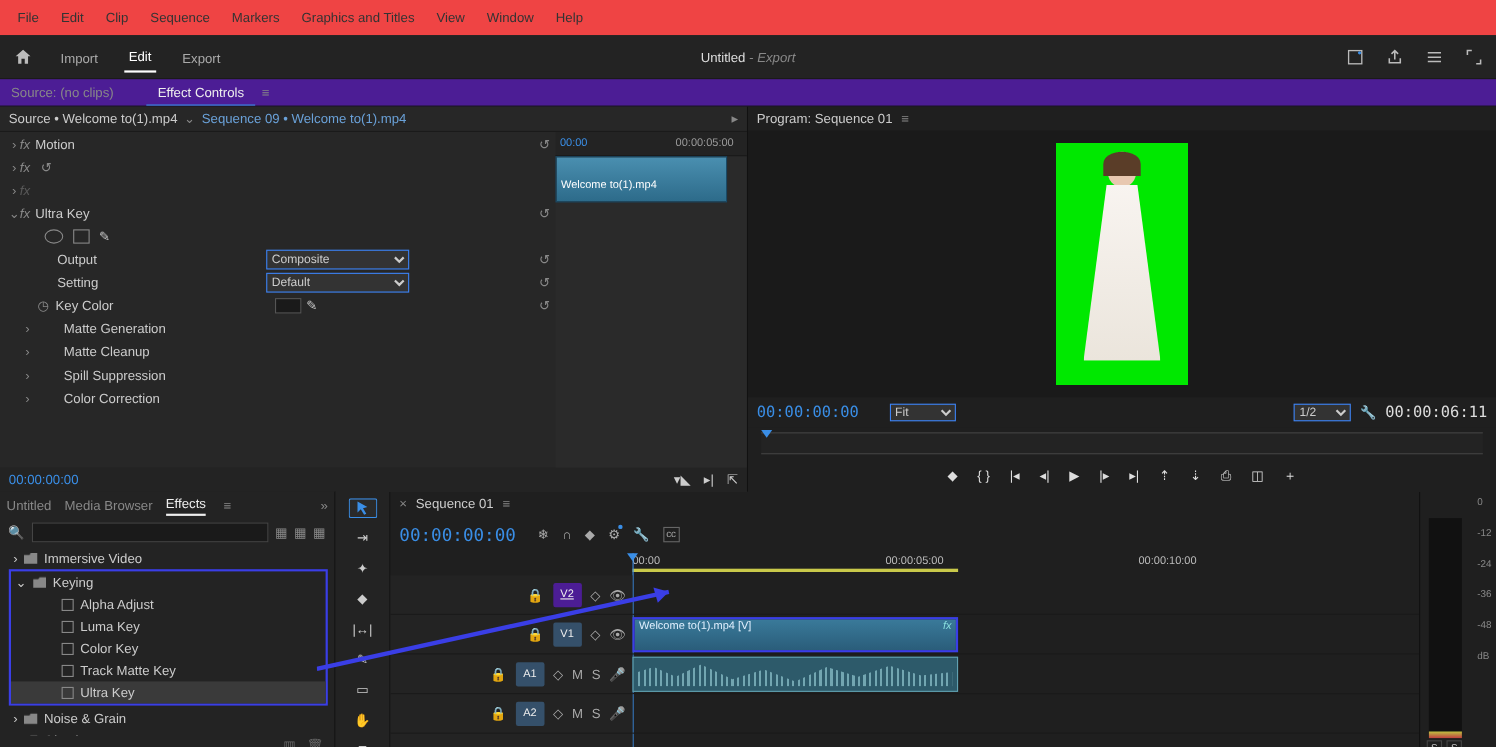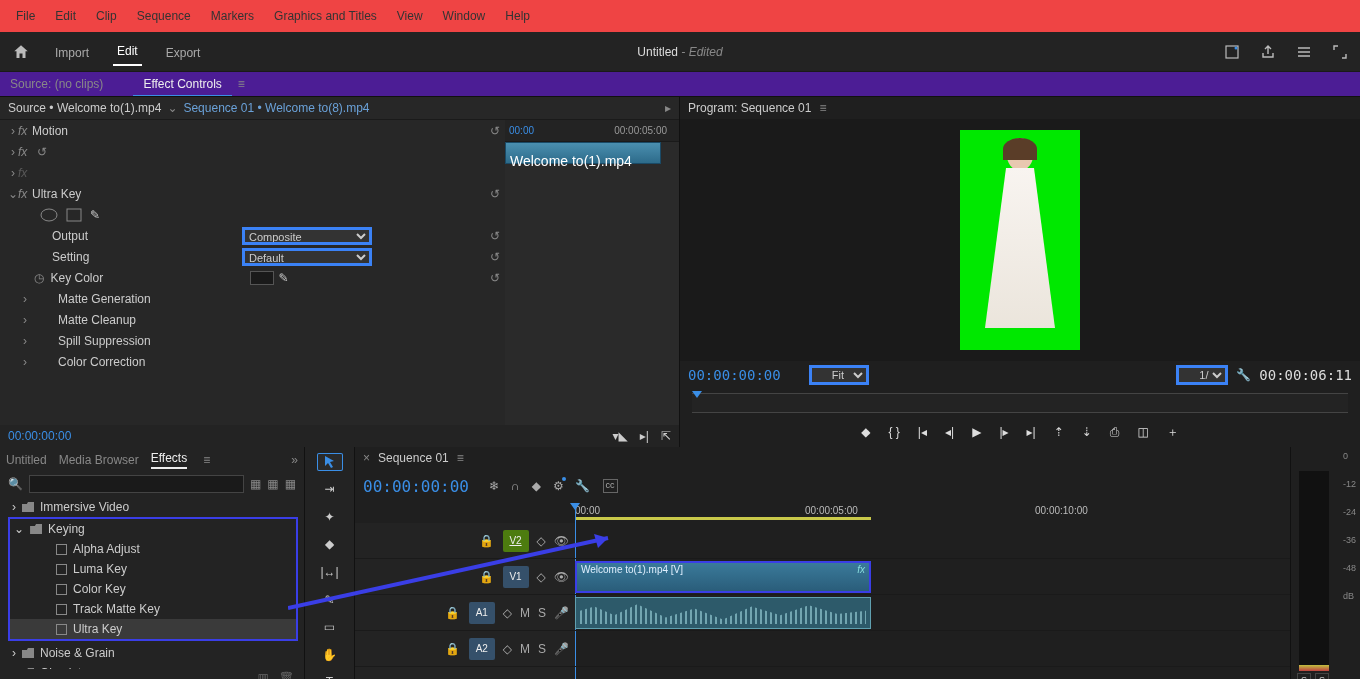--- a/index.html
+++ b/index.html
@@ -25,37 +25,37 @@
 .ec-header .seq { color:#6aa1d8; }
 .ec-body { display:flex; flex:1; }
 .ec-props { width:505px; overflow:hidden; }
 .ec-tl { flex:1; background:#2a2a2a; position:relative; }
 .prop-row { display:flex; align-items:center; height:21px; padding-left:8px; border-bottom: 0px solid transparent; }
 .prop-row .tw { width:10px; text-align:center; color:#888; }
 .prop-row .fx { font-style:italic; color:#888; width:14px; }
 .prop-row .label { flex:1; color:#ccc; }
 .prop-row .reset { width:20px; text-align:center; color:#888; }
 .prop-row.hdr { background:#303030; color:#aaa; }
-.prop-row select { background:#333; color:#ccc; border:3px solid #3b82f6; font-size:11px; height:18px; width:130px; }
+.prop-row select { background:#333; color:#ccc; border:1px solid #3b82f6; font-size:11px; height:18px; width:130px; }
 .swatch { width:24px; height:14px; background:#1a1a1a; border:1px solid #555; display:inline-block; margin-right:4px; }
 .eyedrop { color:#ccc; }
 .tc-footer { height:22px; background:#232323; color:#3a8ee6; padding:2px 8px; display:flex; align-items:center; }
 .tc-footer .icons { margin-left:auto; color:#ccc; display:flex; gap:12px; }
 .ec-tl .ruler { height:22px; background:#232323; color:#999; font-size:10px; display:flex; justify-content:space-between; padding:0 12px 0 4px; align-items:center; border-bottom:1px solid #1a1a1a;}
-.ec-tl .clipbar { position:absolute; top:22px; left:0; right:18px; height:18px; background:linear-gradient(#4a8fb0,#2d6b8a); color:#fff; font-size:14px; padding:10px 4px; border:1px solid #1a4a66;}
+.ec-tl .clipbar { position:absolute; top:22px; left:0; right:18px; height:18px; background:linear-gradient(#4a8fb0,#2d6b8a); color:#fff; font-size:10px; padding:20px 4px; border:1px solid #1a4a66;}
 .prog-head { display:flex; align-items:center; padding:4px 8px; background:#1f1f1f; }
 .prog-view { flex:1; display:flex; align-items:center; justify-content:center; background:#1a1a1a; }
 .greenscreen { width:120px; height:220px; background:#00e800; position:relative; display:flex; justify-content:center; }
 .person { width:70px; height:210px; position:relative; margin-top:8px; }
 .person .head { width:26px; height:32px; background:#e8c8b0; border-radius:50% 50% 45% 45%; margin:0 auto; }
 .person .hair { position:absolute; top:0; left:18px; width:34px; height:22px; background:#5a3d28; border-radius:50% 50% 0 0; }
 .person .dress { width:70px; height:160px; background:linear-gradient(#f8f4f0,#ebe5dc); margin:-2px auto 0; clip-path: polygon(30% 0, 70% 0, 100% 100%, 0 100%); }
 .prog-ctrl { height:28px; display:flex; align-items:center; padding:0 8px; gap:8px; background:#1f1f1f; }
 .prog-ctrl .tc { color:#3a8ee6; font-family: monospace; font-size:14px;}
-.prog-ctrl select { background:#333; color:#ccc; border:3px solid #3b82f6; font-size:11px;padding-left:16px;}
+.prog-ctrl select { background:#333; color:#ccc; border:1px solid #3b82f6; font-size:11px;}
 .prog-ruler { height:20px; background:#232323; margin:4px 12px; position:relative; border-top:1px solid #444; border-bottom:1px solid #444; }
 .prog-ruler .marker { position:absolute; left:0; top:-3px; width:0; height:0; border:5px solid transparent; border-top:7px solid #3a8ee6; }
 .prog-trans { height:30px; display:flex; align-items:center; justify-content:center; gap:18px; color:#ddd; }
 .prog-trans span { cursor:default; }
 .split-bottom { display:flex; height:244px; }
 .effects-panel { width:305px; background:#232323; border-right:1px solid #111; display:flex; flex-direction:column; }
 .effects-tabs { display:flex; align-items:center; padding:4px 6px; gap:12px; }
 .effects-tabs span { color:#888; }
 .effects-tabs span.active { color:#eee; border-bottom:2px solid #eee; padding-bottom:2px;}
 .effects-search { display:flex; align-items:center; padding:2px 8px; gap:6px; }
@@ -77,21 +77,21 @@
 .tl-head .icons { display:flex; gap:12px; color:#aaa; margin-left:4px;}
 .tl-ruler { margin-left:220px; height:20px; position:relative; font-size:10px; color:#bbb;}
 .tl-ruler .tick { position:absolute; top:2px; }
 .tl-ruler .bar { position:absolute; top:14px; left:0; width:296px; height:3px; background:#c9c94a; }
 .tl-ruler .play { position:absolute; left:0; top:0; width:1px; height:200px; background:#3a8ee6; }
 .tl-ruler .play::before { content:''; position:absolute; top:0; left:-5px; width:0; height:0; border:5px solid transparent; border-top:7px solid #3a8ee6; }
 .tracks { flex:1; position:relative; display:flex; }
 .track-heads { width:220px; background:#232323; }
 .track-row-h { height:36px; display:flex; align-items:center; justify-content:flex-end; padding-right:6px; gap:8px; border-bottom:1px solid #1a1a1a; color:#aaa;}
 .track-row-h .tag { width:26px; height:22px; display:flex; align-items:center; justify-content:center; background:#35506a; color:#eee; font-size:10px; border-radius:2px;}
-.track-row-h .tag.dim { background:#4d7c0f;text-decoration:underline; }
+.track-row-h .tag.dim { background:#4c1d95;text-decoration:underline; }
 .track-lanes { flex:1; position:relative; }
 .track-row { height:36px; border-bottom:1px solid #1a1a1a; position:relative;}
 .clip-v { position:absolute; top:2px; left:0; width:296px; height:32px; background:linear-gradient(#3a7a9a,#2a5d7a); border:2px solid #3a3ee6; color:#e0f0ff; font-size:10px; padding:1px 4px;}
 .clip-v .fx { float:right; font-style:italic; color:#8dd; }
 .clip-a { position:absolute; top:2px; left:0; width:296px; height:32px; background:#2d5a6a; border:1px solid #60a0b0; overflow:hidden;}
 .clip-a .wave { position:absolute; inset:4px; background: repeating-linear-gradient(90deg,#a0d8e0 0 2px, transparent 2px 5px); clip-path: polygon(0 40%, 5% 20%, 12% 60%, 20% 10%, 30% 70%, 40% 30%, 50% 80%, 60% 20%, 70% 60%, 80% 15%, 90% 55%, 100% 40%, 100% 100%, 0 100%); opacity:.6;}
 .audio-meter { width:70px; background:#1f1f1f; border-left:1px solid #111; position:relative; }
 .audio-meter .scale { position:absolute; right:4px; top:4px; color:#888; font-size:9px; display:flex; flex-direction:column; gap:18px; }
 .audio-meter .bars { position:absolute; left:8px; bottom:20px; width:30px; height:200px; background:#111; }
 .audio-meter .lvl { position:absolute; bottom:0; left:0; right:0; height:6px; background:linear-gradient(#c0c040,#c04040); }
@@ -120,21 +120,21 @@
     <svg viewBox="0 0 24 24" width="18" height="18" fill="#bbb">
         <path d="M12 3l9 8h-3v9h-4v-6h-4v6H6v-9H3z"></path>
       </svg>
   </span>
   <div class="modes">
     <span>Import</span>
     <span class="active">Edit</span>
     <span>Export</span>
   </div>
   <div class="title">
-    <span>Untitled</span><span class="suffix"> - Edited</span>
+    <span>Untitled</span><span class="suffix"> - Export</span>
   </div>
   <div class="right-icons">
     <span>
         <svg width="16" height="16" viewBox="0 0 16 16" fill="none" stroke="#bbb" stroke-width="1.2">
           <rect x="2" y="2" width="12" height="12"></rect>
           <circle cx="12" cy="4" r="1.5" fill="#3a8ee6" stroke="none"></circle>
         </svg>
       </span>
     <span>
         <svg width="16" height="16" viewBox="0 0 16 16" fill="none" stroke="#bbb" stroke-width="1.4">
@@ -159,21 +159,21 @@
   <span class="tab active" style="margin-left:20px">Effect Controls</span>
   <span style="margin-left:6px;color:#888">≡</span>
 </div>
 
 <div class="split-top">
 
   <div class="left-top">
     <div class="ec-header">
       <span class="src">Source • Welcome to(1).mp4</span>
       <span style="margin:0 6px;color:#888">⌄</span>
-      <span class="seq">Sequence 01 • Welcome to(8).mp4</span>
+      <span class="seq">Sequence 09 • Welcome to(1).mp4</span>
       <span style="margin-left:auto;color:#888">▸</span>
     </div>
     <div class="ec-body">
       <div class="ec-props">
         <div class="prop-row">
             <span class="tw">›</span>
             <span class="fx">fx</span>
             <span class="label">Motion</span>
             <span class="reset">↺</span>
           </div>

